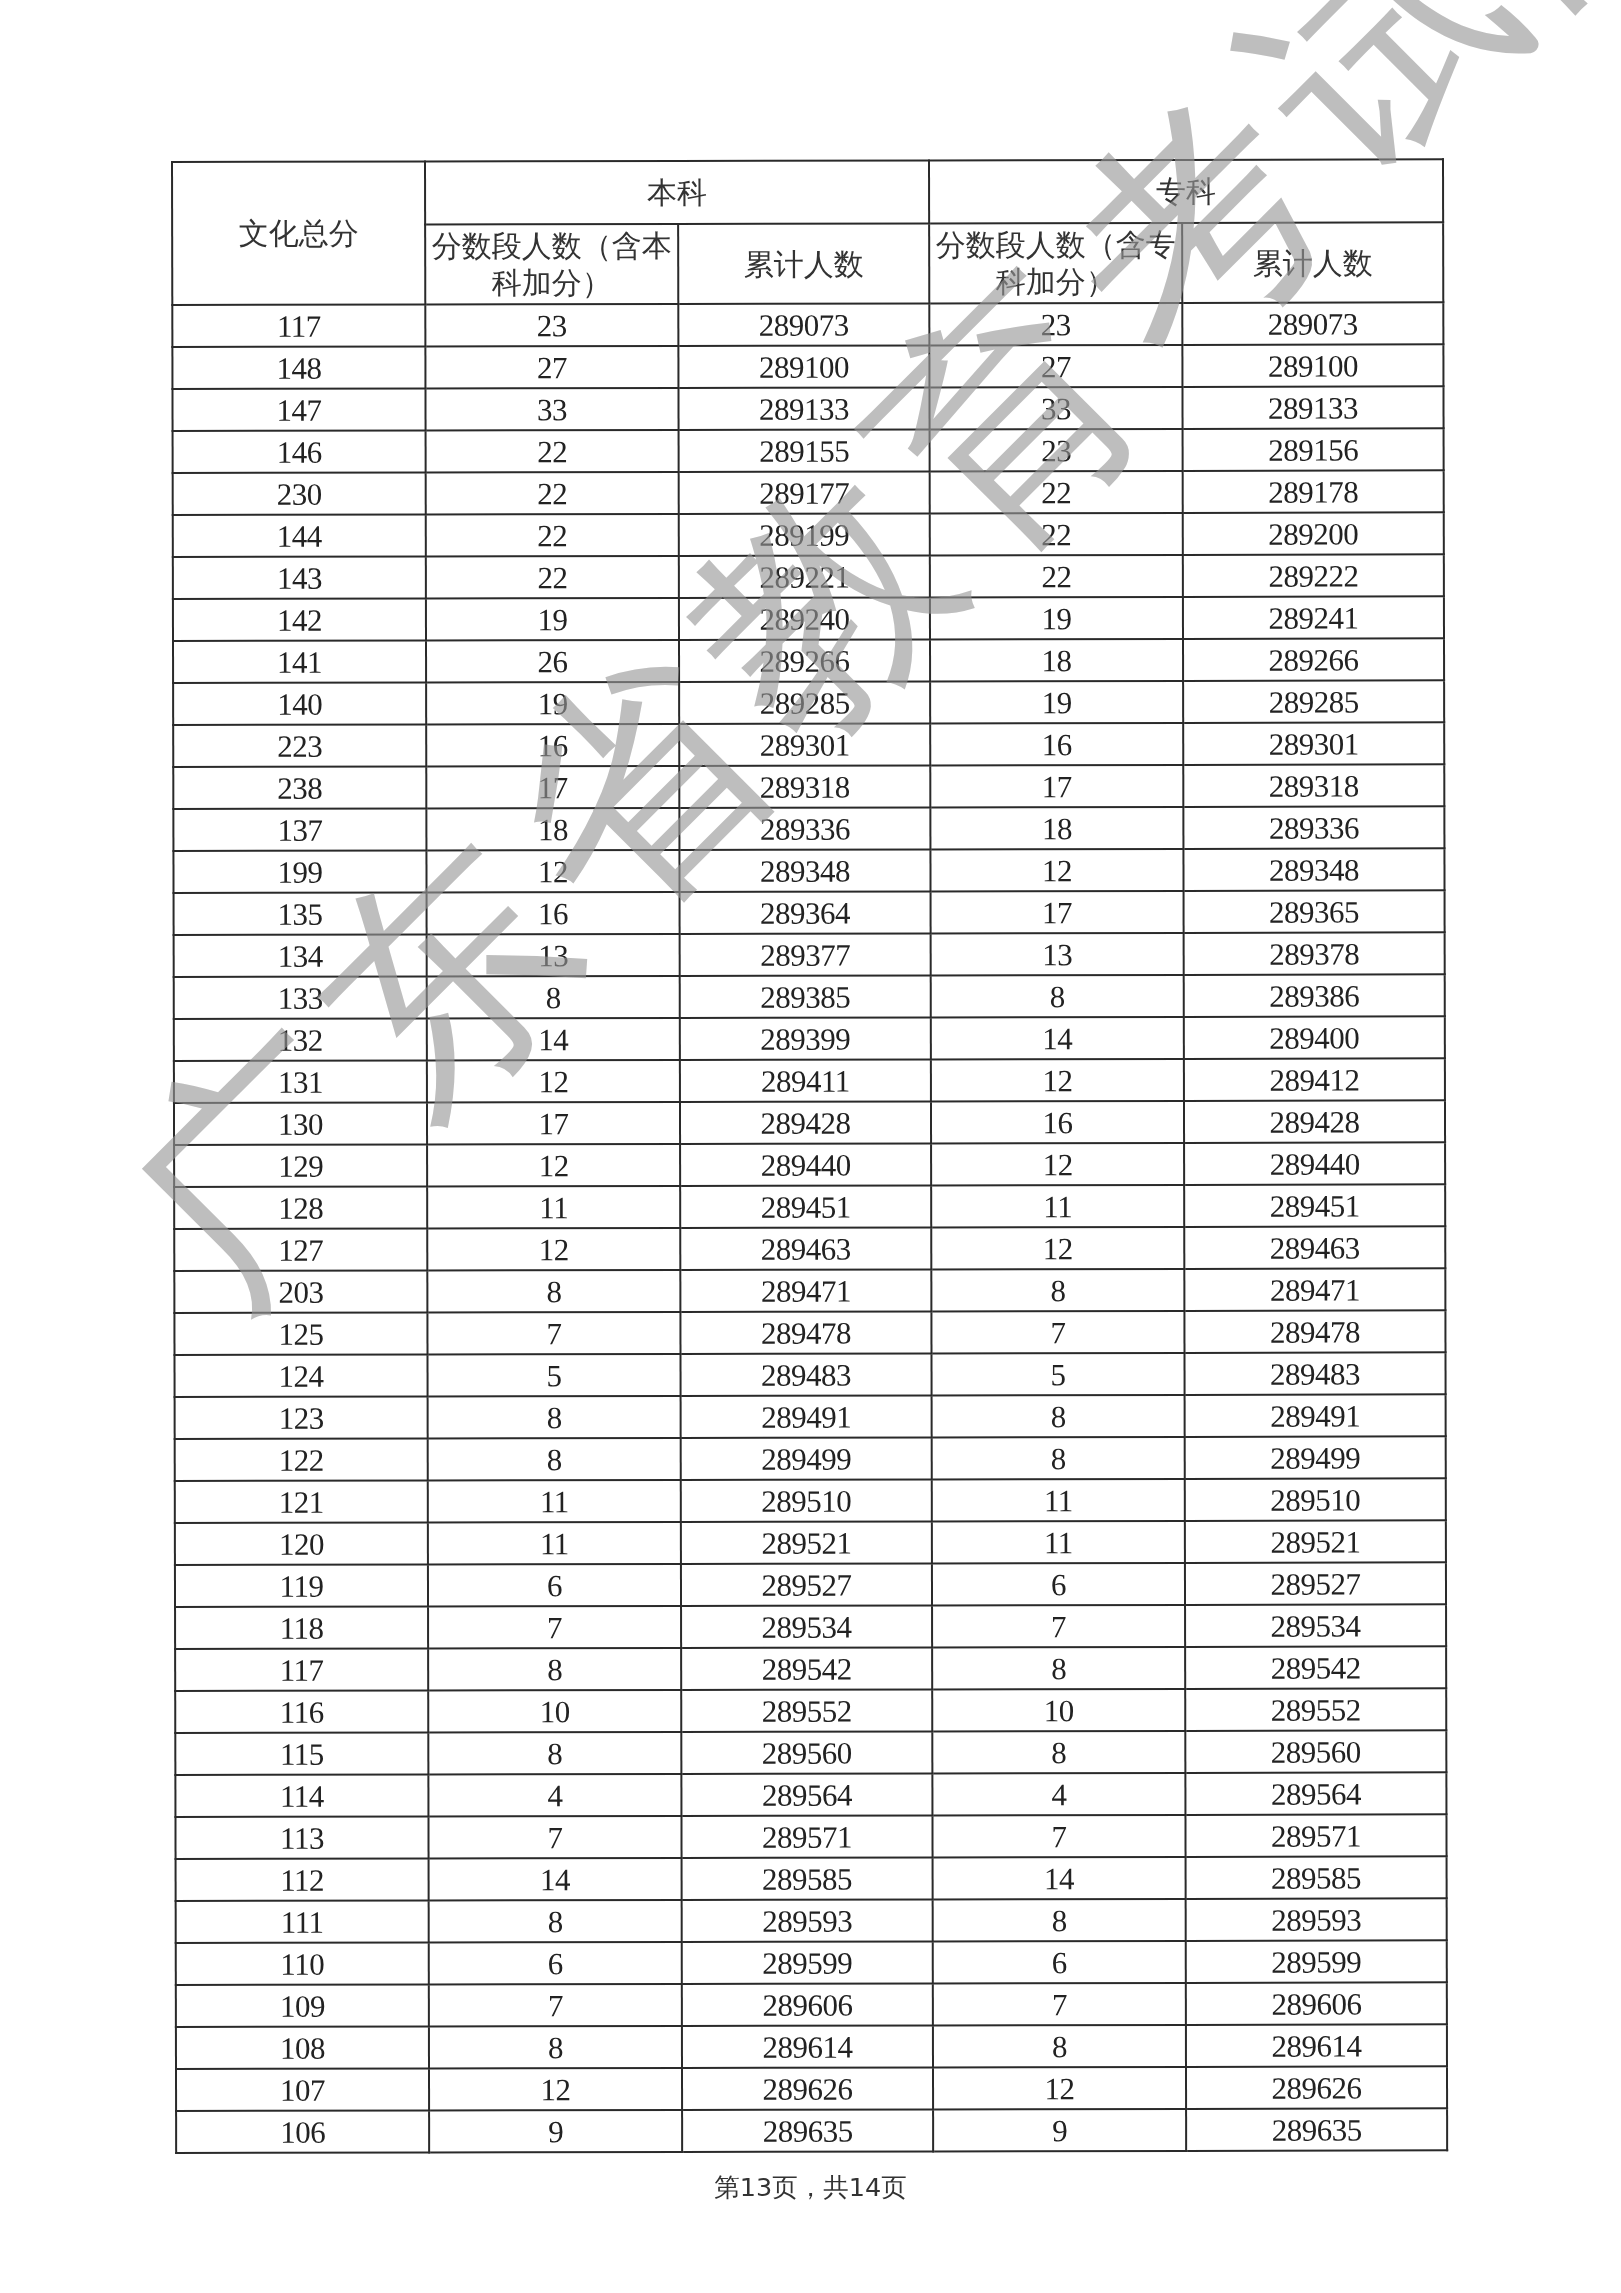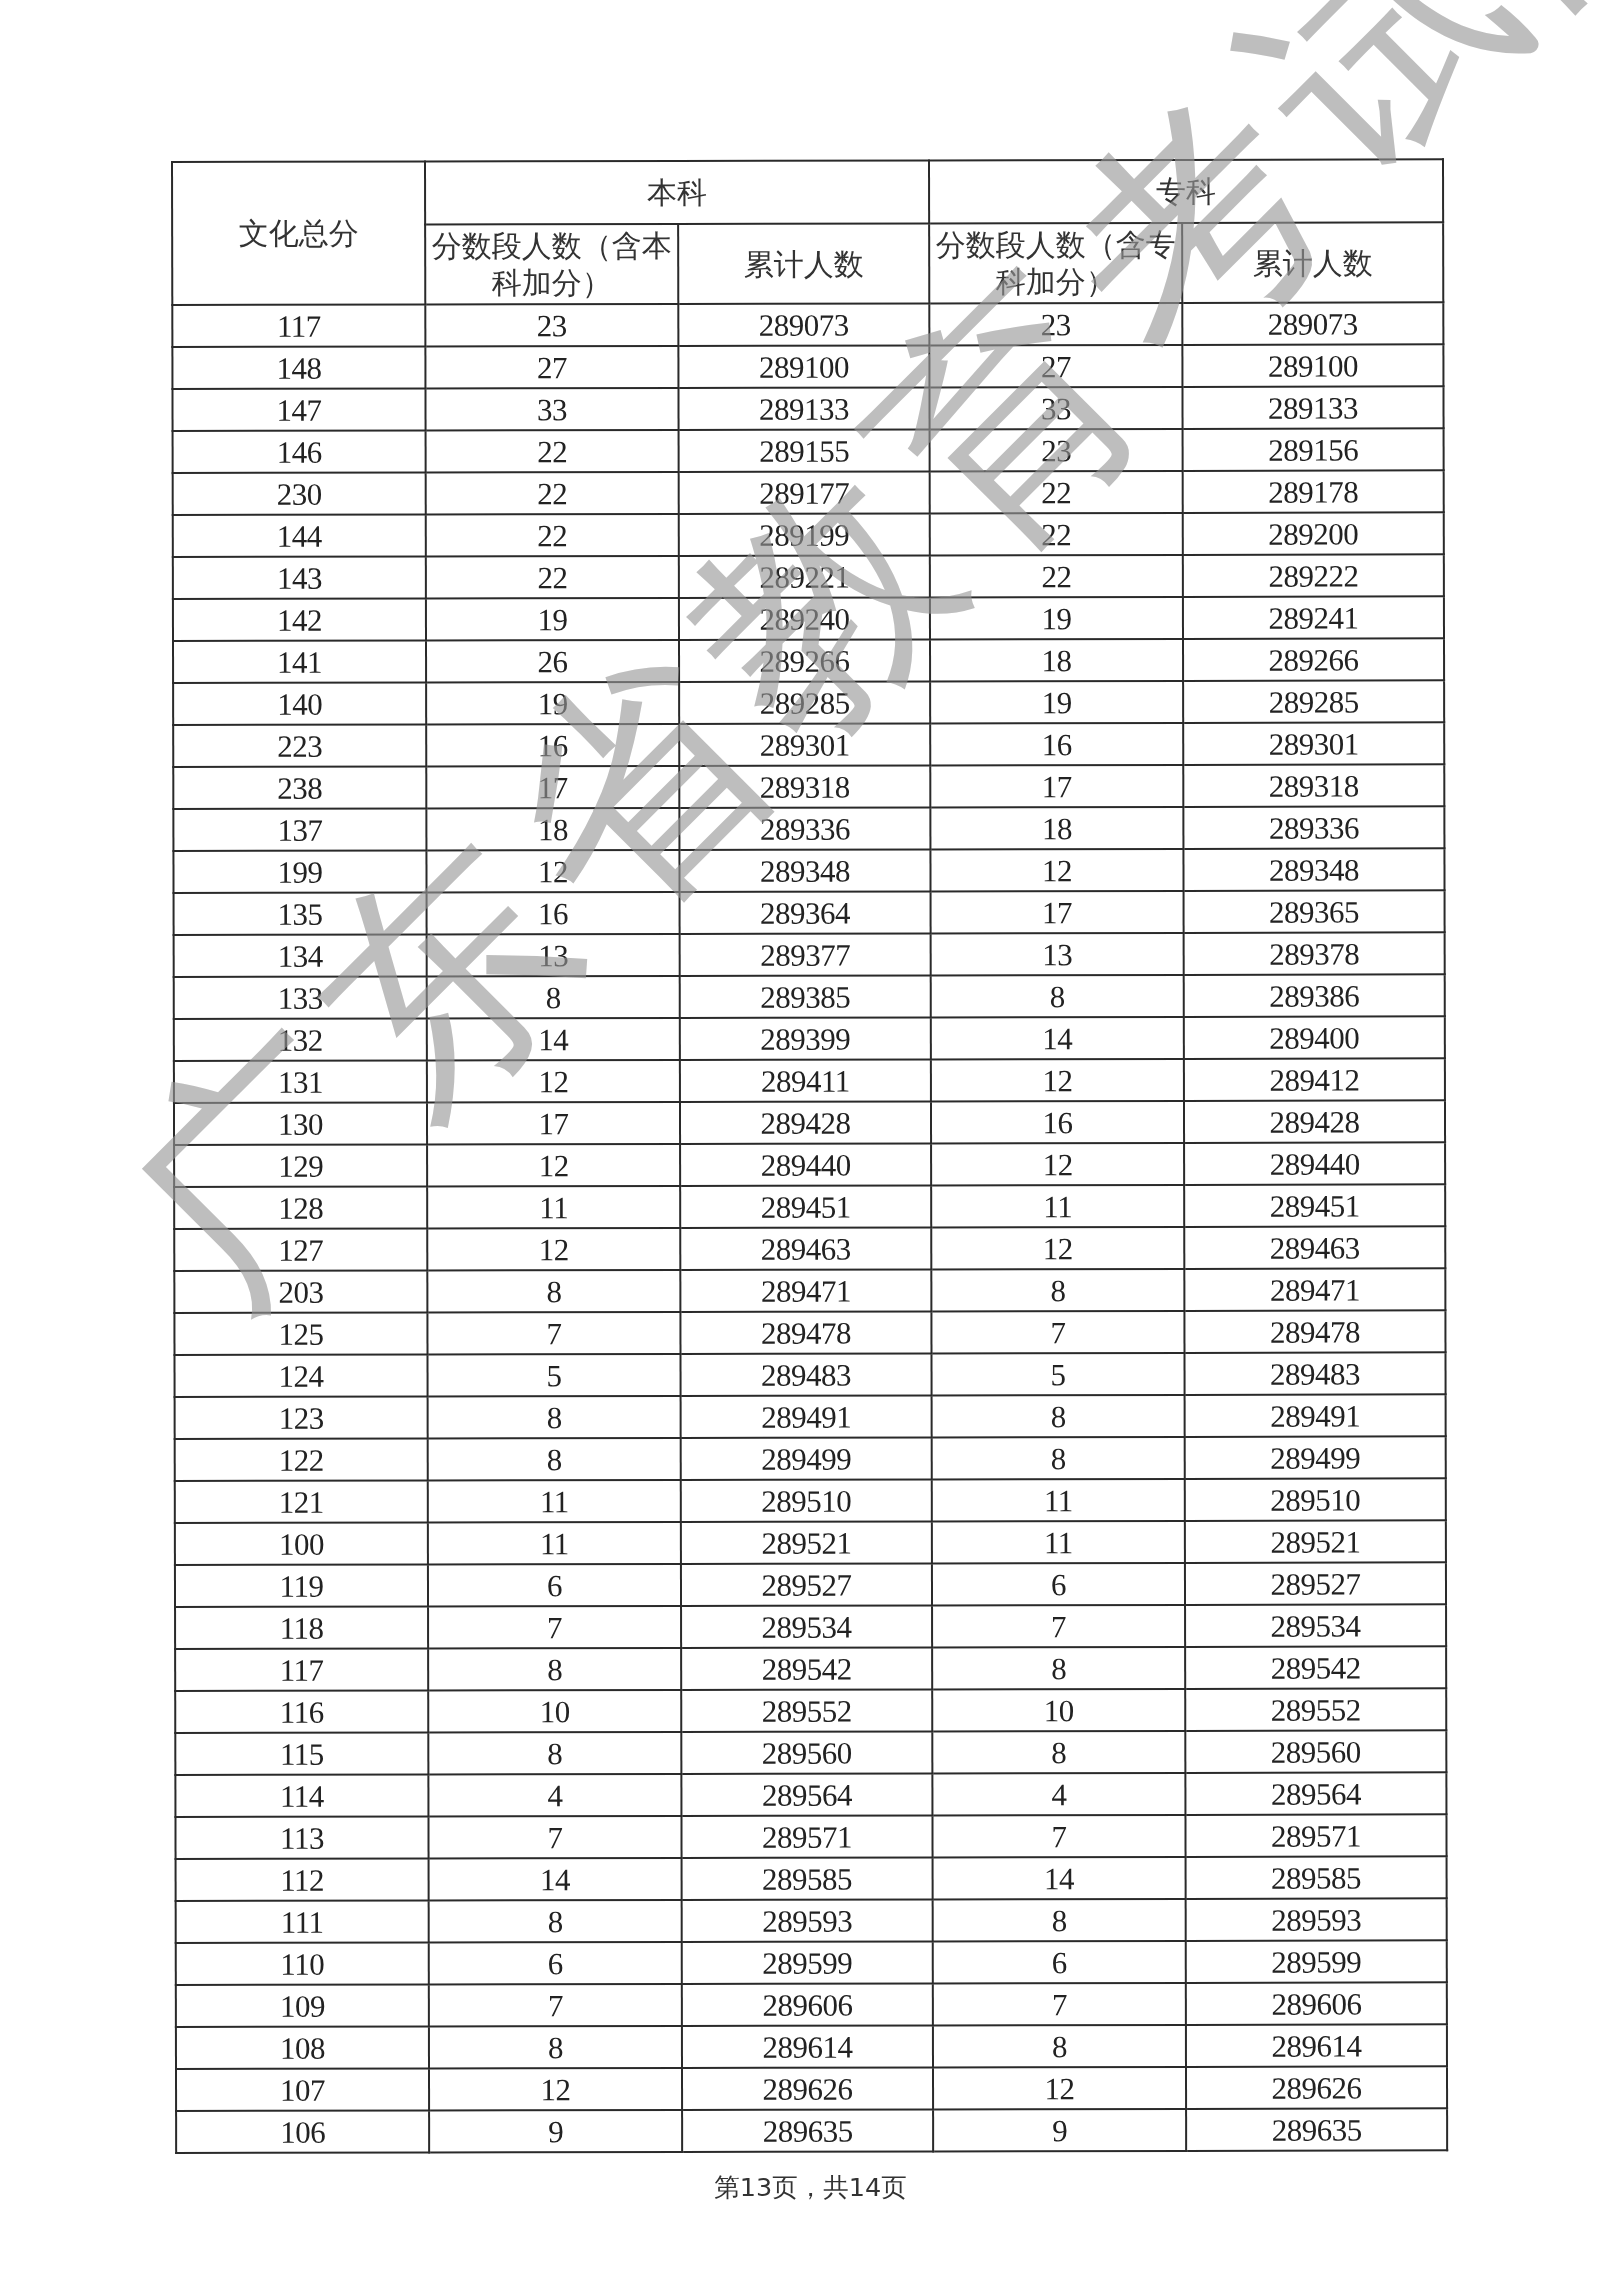--- a/index.html
+++ b/index.html
@@ -256,21 +256,21 @@
           <td>289499</td>
         </tr>
         <tr>
           <td>121</td>
           <td>11</td>
           <td>289510</td>
           <td>11</td>
           <td>289510</td>
         </tr>
         <tr>
-          <td>100</td>
+          <td>120</td>
           <td>11</td>
           <td>289521</td>
           <td>11</td>
           <td>289521</td>
         </tr>
         <tr>
           <td>119</td>
           <td>6</td>
           <td>289527</td>
           <td>6</td>

